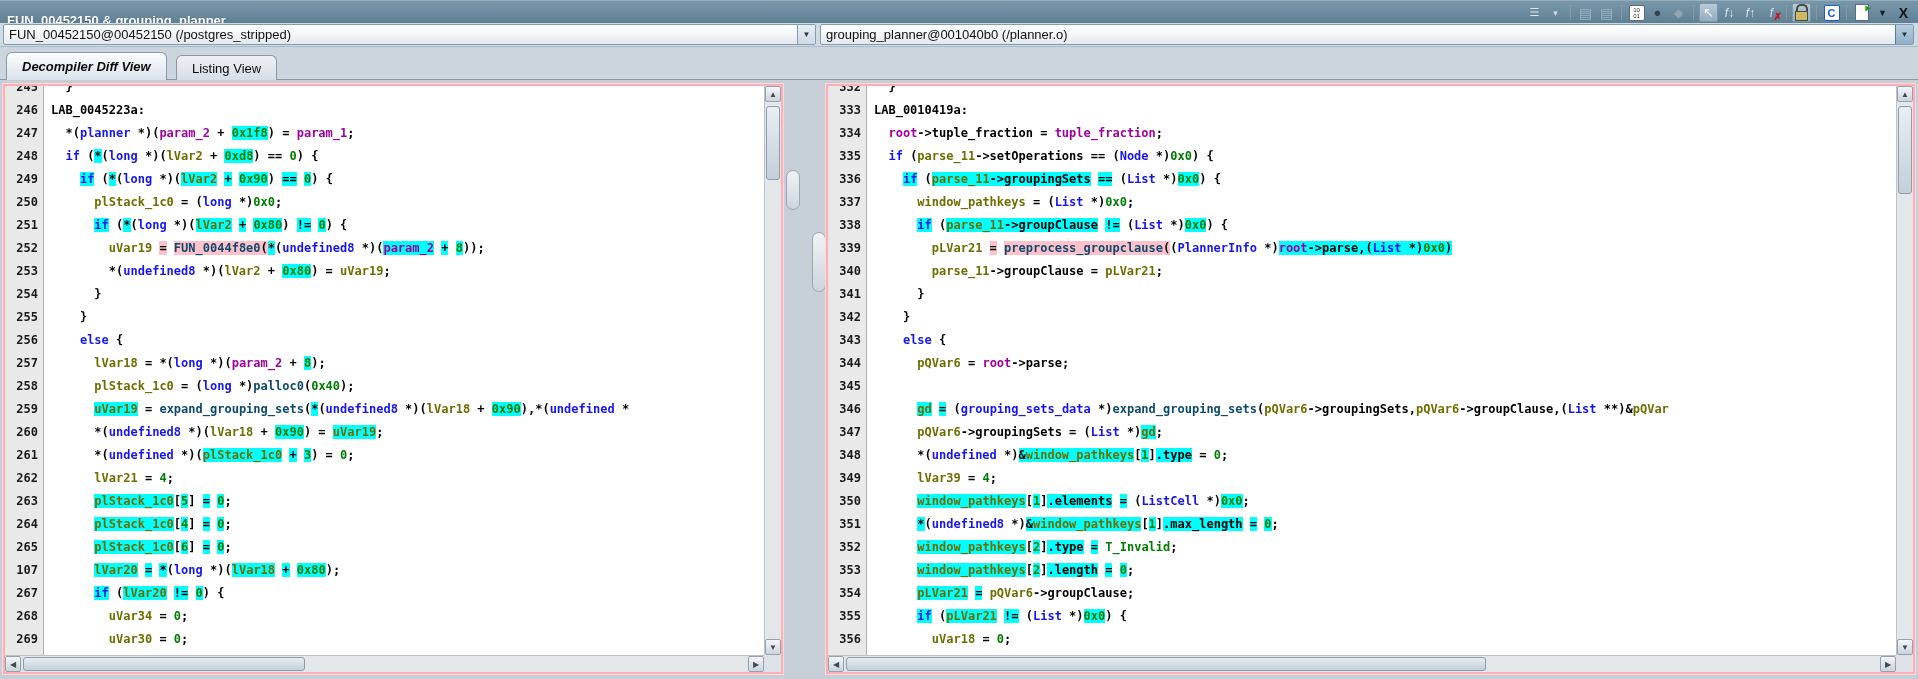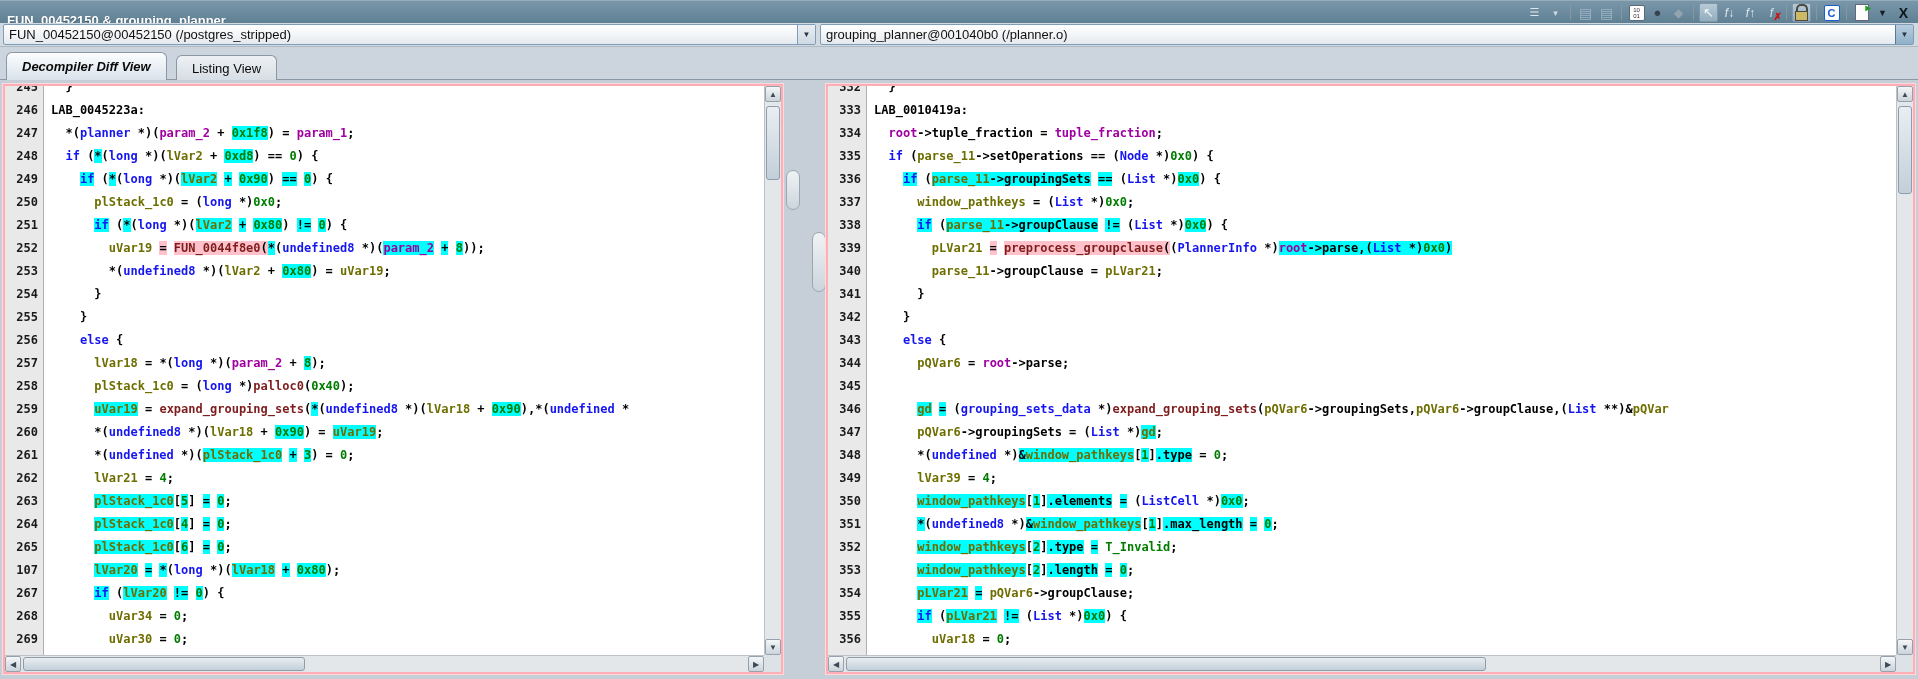--- a/index.html
+++ b/index.html
@@ -55,21 +55,21 @@
     border:2px solid #ffaeb6;outline:1px solid #ffd9dc;box-sizing:border-box;}
   .gutter-bg{position:absolute;left:0;top:0;bottom:17px;width:39px;
     background:#e9e9e9;border-right:1px solid #b0b0b0;box-sizing:border-box;}
   .code-clip{position:absolute;left:0;top:0;right:17px;bottom:17px;overflow:hidden;}
   .code-inner{margin-top:-10px;}
   .line{display:flex;height:23px;line-height:23px;
     font-family:"DejaVu Sans Mono",monospace;font-size:12px;font-weight:bold;}
   .num{width:33px;flex:none;text-align:right;padding-right:5px;background:#e9e9e9;
     border-right:1px solid #b0b0b0;color:#1a1a1a;}
   .src{padding-left:7px;white-space:pre;}
-  .tk-d{color:#000000}.tk-b{color:#1515f0}.tk-f{color:#7f1d1d}
+  .tk-d{color:#000000}.tk-b{color:#1515f0}.tk-f{color:#0c4a6e}
   .tk-v{color:#6e6e00}.tk-m{color:#a000a0}.tk-g{color:#007d00}
   .hl-c{background:#00ffff}.hl-p{background:#ffc2cb}
 
   
   .vscroll{position:absolute;right:0;top:0;bottom:17px;width:17px;
     background:#e3e7ea;border-left:1px solid #bcc2c7;box-sizing:border-box;}
   .hscroll{position:absolute;left:0;right:17px;bottom:0;height:17px;
     background:#e3e7ea;border-top:1px solid #bcc2c7;box-sizing:border-box;}
   .sb-btn{position:absolute;width:16px;height:16px;box-sizing:border-box;
     background:linear-gradient(#f4f6f8,#ccd4db);border:1px solid #95a2ad;

